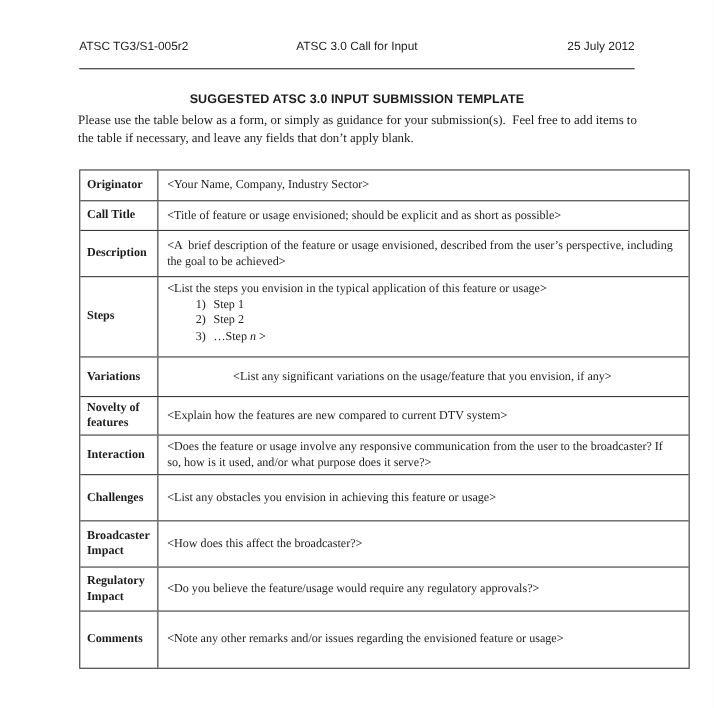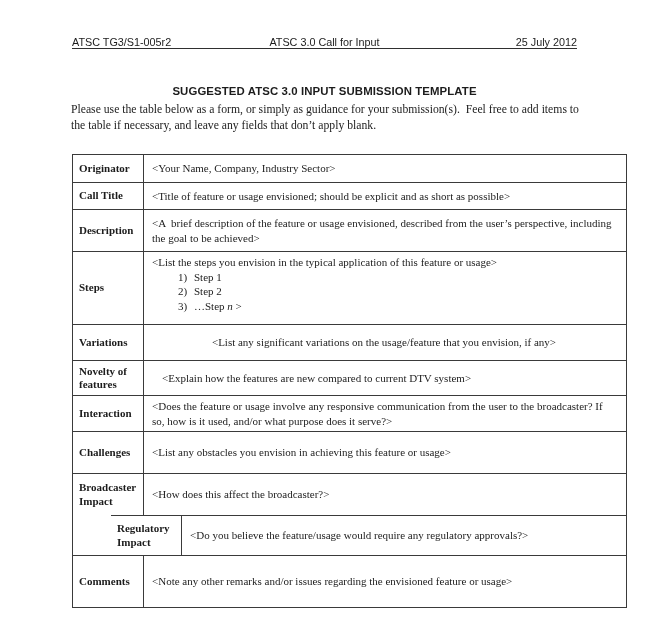--- a/index.html
+++ b/index.html
@@ -16,21 +16,21 @@
   
   .doc-header {
     position: absolute;
     left: 72px;
     top: 36px;
     width: 505px;
     display: flex;
     align-items: flex-end;
     font-family: "Liberation Sans", sans-serif;
     font-size: 10.8px;
-    padding-bottom: 0;
+    padding-bottom: 14px;
     border-bottom: 1.3px solid #2f2f2f;
   }
   .doc-header .hl { flex: 1; text-align: left; }
   .doc-header .hc { flex: 1.3; text-align: center; }
   .doc-header .hr { flex: 1; text-align: right; }
   
   .page-title {
     position: absolute;
     left: 72px;
     top: 85px;
@@ -81,25 +81,25 @@
     padding: 3px 10px 3px 8px;
     font-size: 11px;
     line-height: 14.5px;
   }
   .cell-value p { white-space: pre-wrap; }
   .trow:nth-child(1)  { min-height: 27px; }
   .trow:nth-child(2)  { min-height: 27px; }
   .trow:nth-child(3)  { min-height: 42px; }
   .trow:nth-child(4)  { min-height: 63px; }
   .trow:nth-child(5)  { min-height: 36px; text-align: center; }
-  .trow:nth-child(6)  { min-height: 35px; gap: 10px; }
+  .trow:nth-child(6)  { min-height: 35px; }
   .trow:nth-child(7)  { min-height: 35px; }
   .trow:nth-child(8)  { min-height: 42px; }
   .trow:nth-child(9)  { min-height: 42px; }
-  .trow:nth-child(10) { min-height: 40px; margin-left: 38px; }
+  .trow:nth-child(10) { min-height: 40px; }
   .trow:nth-child(11) { min-height: 52px; }
   
   .steps-list { margin-left: 26px; padding-bottom: 8px; }
   .steps-item { display: flex; }
   .steps-item .marker { width: 16px; flex: 0 0 16px; }
   .steps-item .itext i { font-style: italic; }
 </style>
 </head>
 <body>
 

